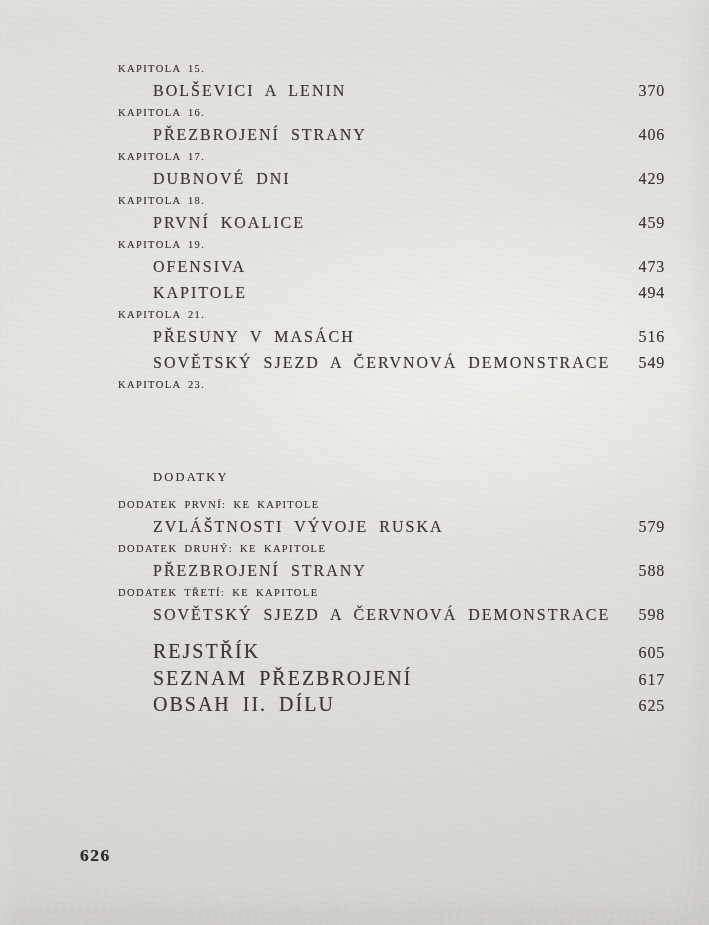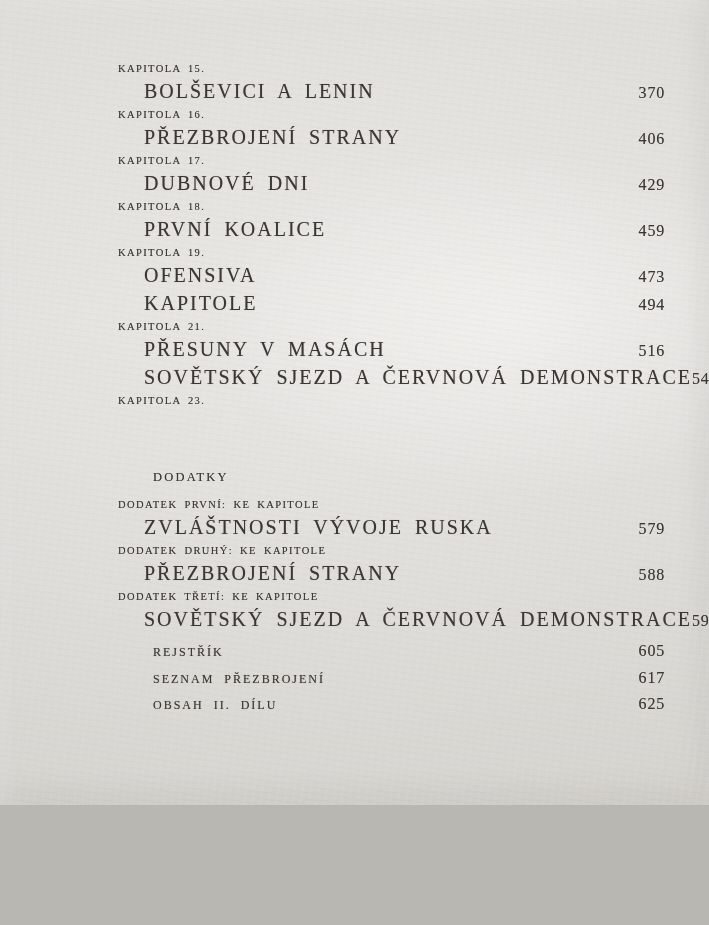--- a/index.html
+++ b/index.html
@@ -1,18 +1,18 @@
 <!DOCTYPE html>
 <html><head>
 <meta charset="utf-8">
 <style>
   html,body { margin:0; padding:0; background:#b9b7b2; }
   .paper {
     position:relative;
-    width:709px; height:805px;
+    width:709px; height:925px;
     margin:0;
     background:
       radial-gradient(ellipse 430px 250px at 72% 40%, rgba(255,255,255,0.40), rgba(255,255,255,0) 70%),
       radial-gradient(ellipse 900px 760px at 48% 42%, rgba(255,255,255,0.14), rgba(60,55,45,0.05) 92%),
       linear-gradient(176deg, #e3e1dd 0%, #e6e4e0 38%, #e0deda 72%, #dad8d3 100%);
     box-shadow: inset -6px -10px 28px rgba(90,85,75,0.10), inset 5px 5px 20px rgba(255,255,255,0.28);
     font-family:"Liberation Serif","DejaVu Serif",serif;
     color:#3b3833;
     overflow:hidden;
   }
@@ -33,40 +33,40 @@
     font-size:10.5px; line-height:13px;
     letter-spacing:1.4px; word-spacing:3px;
     text-shadow:0 0 0.6px rgba(59,56,51,0.5);
     white-space:nowrap;
   }
   .title-row {
     display:flex; align-items:baseline;
     margin-top:6px; line-height:20px;
   }
   .entry-title {
-    margin-left:26px;
-    font-size:20px; letter-spacing:2px; word-spacing:5px;
+    margin-left:35px;
+    font-size:16px; letter-spacing:2px; word-spacing:5px;
     text-shadow:0 0 0.7px rgba(59,56,51,0.45);
     white-space:nowrap;
   }
   .pagenum {
     margin-left:auto;
     font-size:16px; letter-spacing:0.8px;
     text-shadow:0 0 0.6px rgba(59,56,51,0.45);
   }
 
   .dodatky-heading {
     position:absolute; left:153px; top:470px;
     font-size:12.5px; letter-spacing:2.2px;
     text-shadow:0 0 0.6px rgba(59,56,51,0.5);
   }
 
   .bm-row { display:flex; align-items:baseline; height:26.6px; line-height:20px; }
   .bm-title {
-    font-size:12px; letter-spacing:2px; word-spacing:5px;
+    font-size:20px; letter-spacing:2px; word-spacing:5px;
     text-shadow:0 0 0.7px rgba(59,56,51,0.45);
     white-space:nowrap;
   }
 
   .folio {
     position:absolute; left:80px; top:845px;
     font-size:17.5px; font-weight:bold; letter-spacing:1.5px;
     color:#2e2c28;
     text-shadow:0 0 0.7px rgba(46,44,40,0.55);
   }

